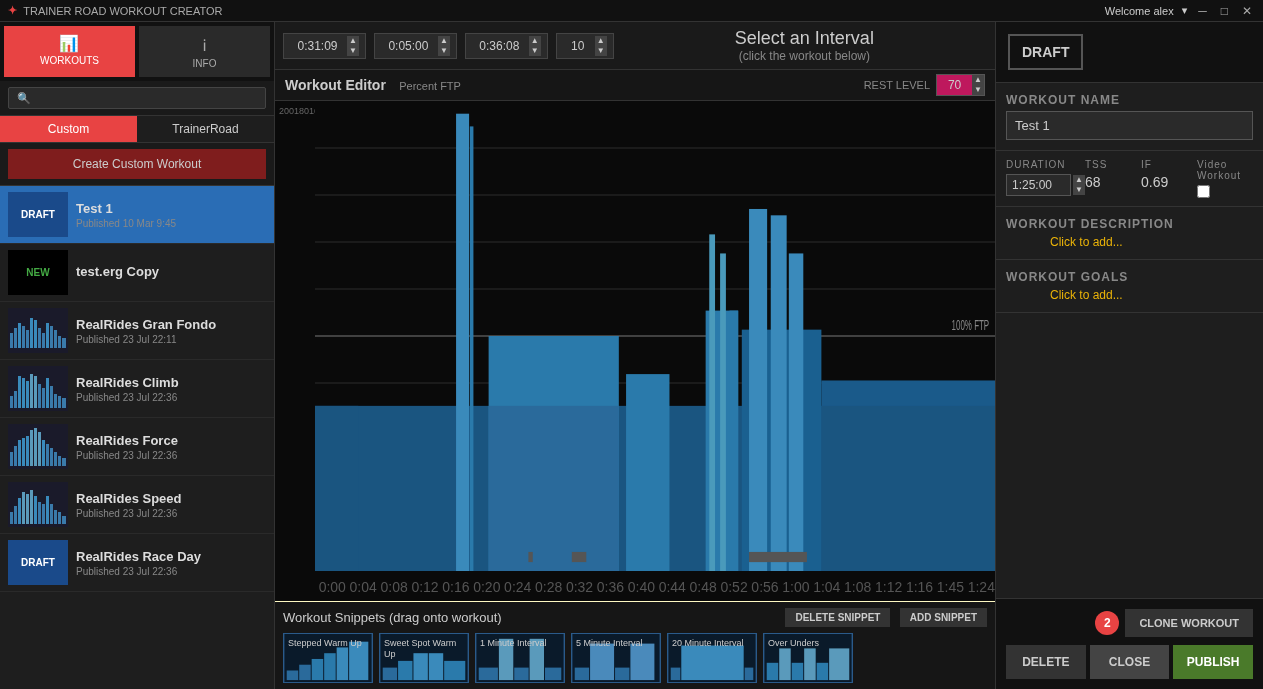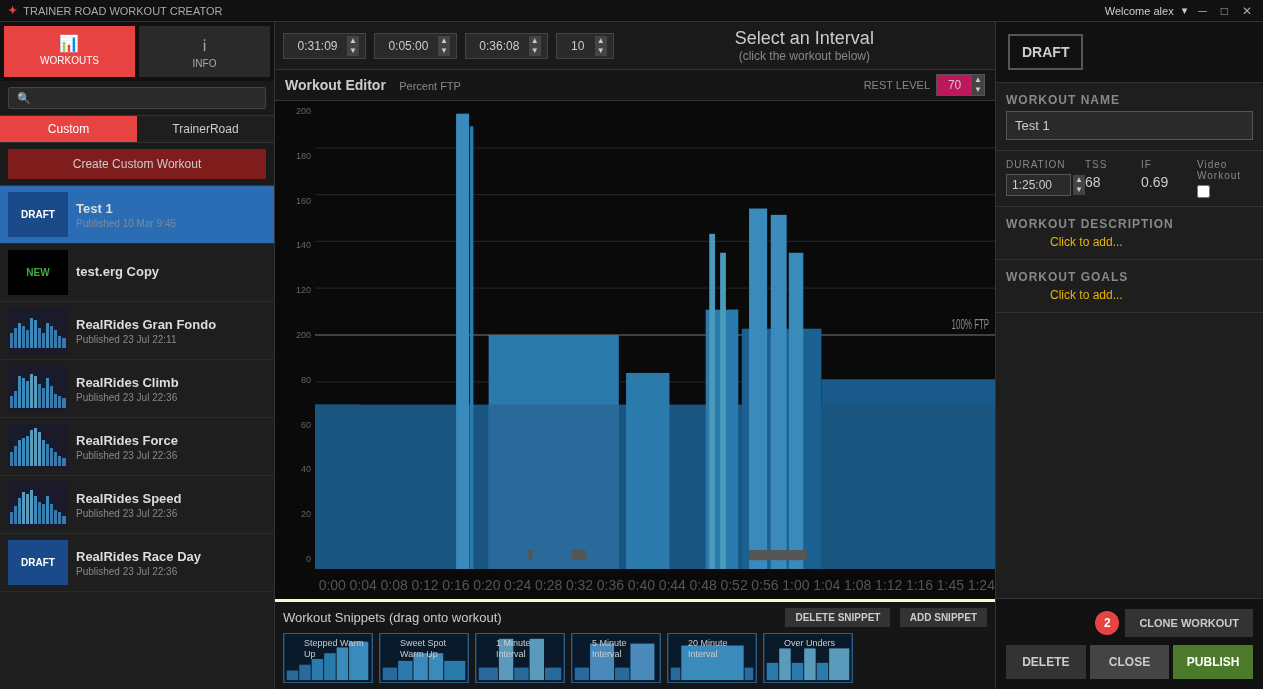--- a/index.html
+++ b/index.html
@@ -68,39 +68,39 @@
     #editor-header { display: flex; align-items: center; justify-content: space-between; padding: 4px 10px; background: #161616; border-bottom: 1px solid #333; }
     .editor-title-text { font-size: 14px; color: #ccc; font-weight: bold; }
     .ftp-label { font-size: 11px; color: #888; }
     .rest-level { display: flex; align-items: center; gap: 6px; }
     .rest-label { font-size: 11px; color: #888; }
     .rest-input-wrap { display: flex; align-items: center; background: #be185d; border: 1px solid #555; }
     .rest-input { background: none; border: none; color: #ccc; width: 35px; text-align: center; font-size: 12px; }
 
     #chart-area { flex: 1; position: relative; background: #0a0a0a; }
 
-    .y-axis { position: absolute; left: 0; top: 0; bottom: 30px; width: 40px; display: flex; flex-direction: column; justify-content: space-between; padding: 5px 4px; }
+    .y-axis { position: absolute; left: 0; top: 0; bottom: 30px; width: 40px; display: flex; flex-direction: row; justify-content: space-between; padding: 5px 4px; }
     .y-label { font-size: 9px; color: #666; text-align: right; }
 
     .chart-inner { position: absolute; left: 40px; right: 0; top: 0; bottom: 30px; }
 
     .x-axis { position: absolute; bottom: 0; left: 40px; right: 0; height: 28px; display: flex; align-items: center; }
     .x-label { font-size: 14px; color: #555; flex: 1; text-align: right; }
 
     
     #chart-svg { width: 100%; height: 100%; }
 
     
-    #snippets-bar { background: #161616; border-top: 3px solid #fef9c3; padding: 6px 8px; }
+    #snippets-bar { background: #161616; border-top: 1px solid #fef9c3; padding: 6px 8px; }
     #snippets-header { display: flex; align-items: center; justify-content: space-between; margin-bottom: 6px; }
     .snippets-title { font-size: 13px; color: #ccc; }
     .snippet-btn { background: #333; border: none; color: #ccc; padding: 4px 10px; cursor: pointer; font-size: 10px; font-weight: bold; margin-left: 6px; }
     #snippets-list { display: flex; gap: 6px; overflow-x: auto; }
     .snippet-item { background: #1a3a5a; border: 1px solid #2a5a8a; min-width: 90px; height: 50px; cursor: pointer; display: flex; flex-direction: column; justify-content: flex-end; position: relative; overflow: hidden; }
-    .snippet-label { font-size: 9px; color: #ccc; padding: 2px 4px; position: absolute; top: 2px; left: 16px; line-height: 1.2; z-index: 2; }
+    .snippet-label { font-size: 9px; color: #ccc; padding: 2px 4px; position: absolute; top: 2px; left: 0; line-height: 1.2; z-index: 2; }
     .snippet-svg { width: 100%; height: 100%; }
 
     
     #right-panel { width: 268px; background: #1e1e1e; display: flex; flex-direction: column; border-left: 1px solid #333; }
 
     #draft-header { background: #111; padding: 12px; display: flex; align-items: center; gap: 10px; border-bottom: 1px solid #333; }
     .draft-badge { background: #111; border: 2px solid #555; color: #ccc; font-size: 14px; font-weight: bold; padding: 8px 12px; }
 
     #workout-name-section { padding: 10px; border-bottom: 1px solid #333; }
     .section-label { font-size: 12px; color: #888; font-weight: bold; letter-spacing: 1px; margin-bottom: 4px; }

